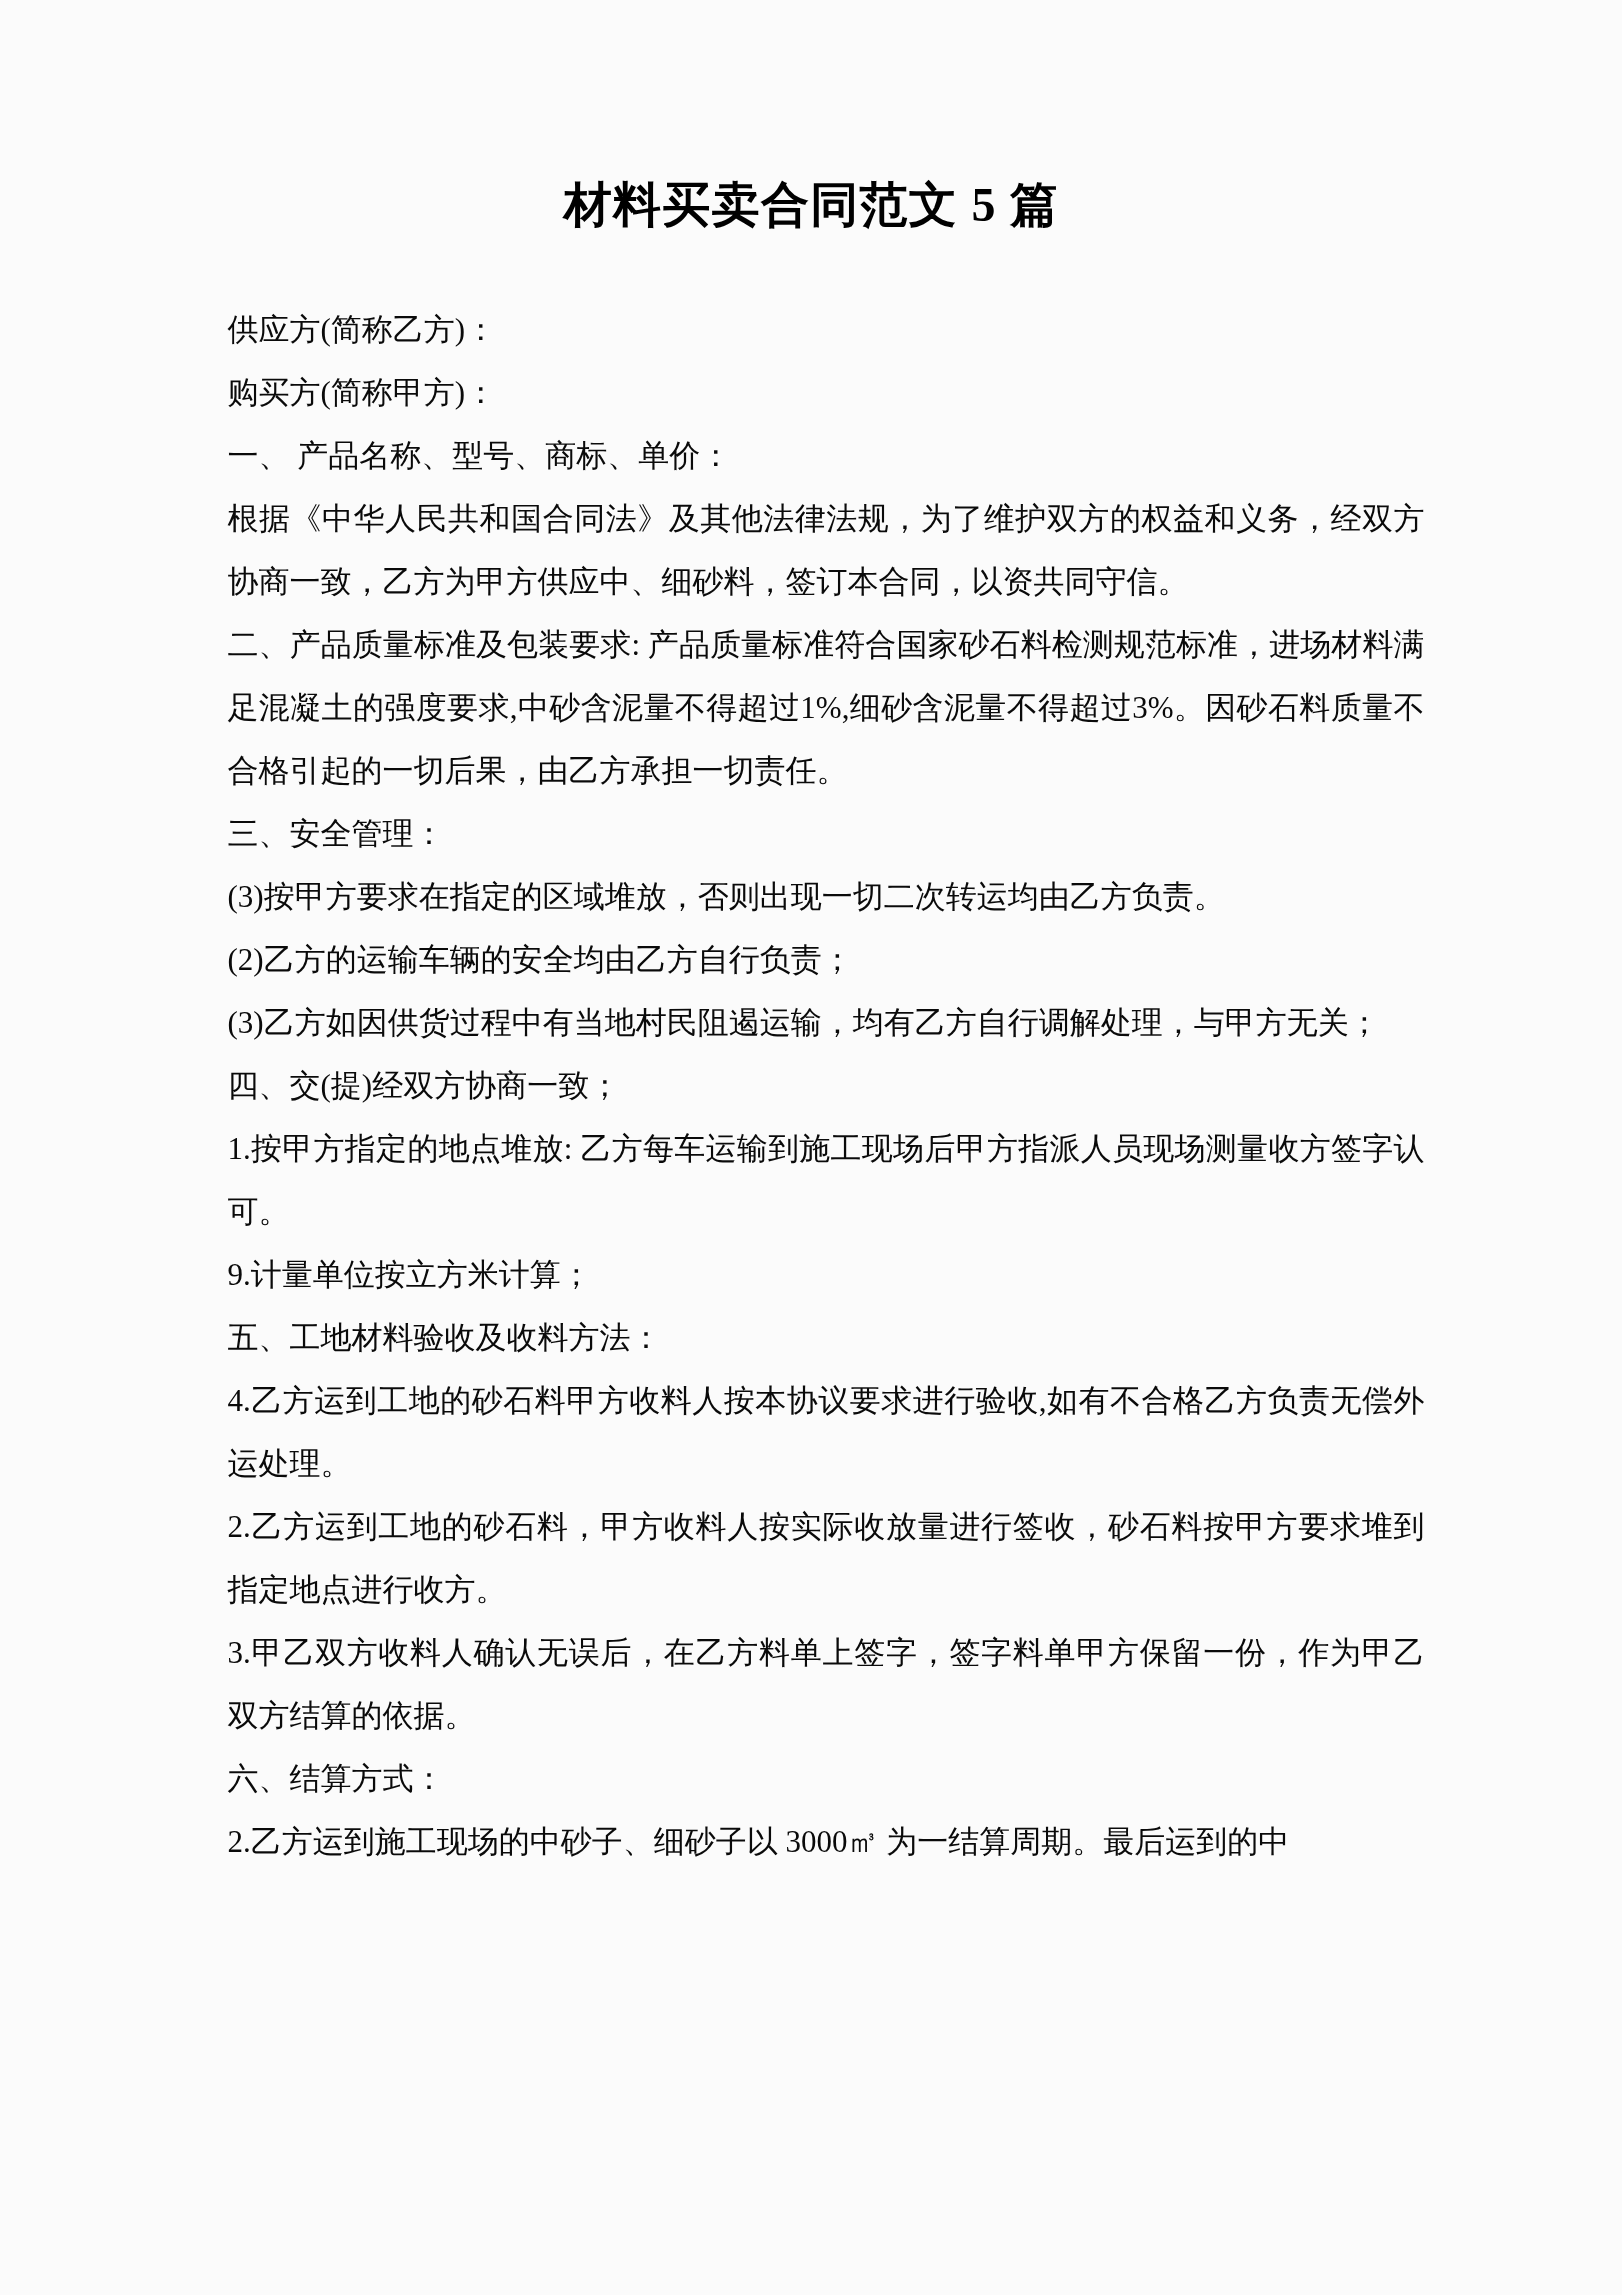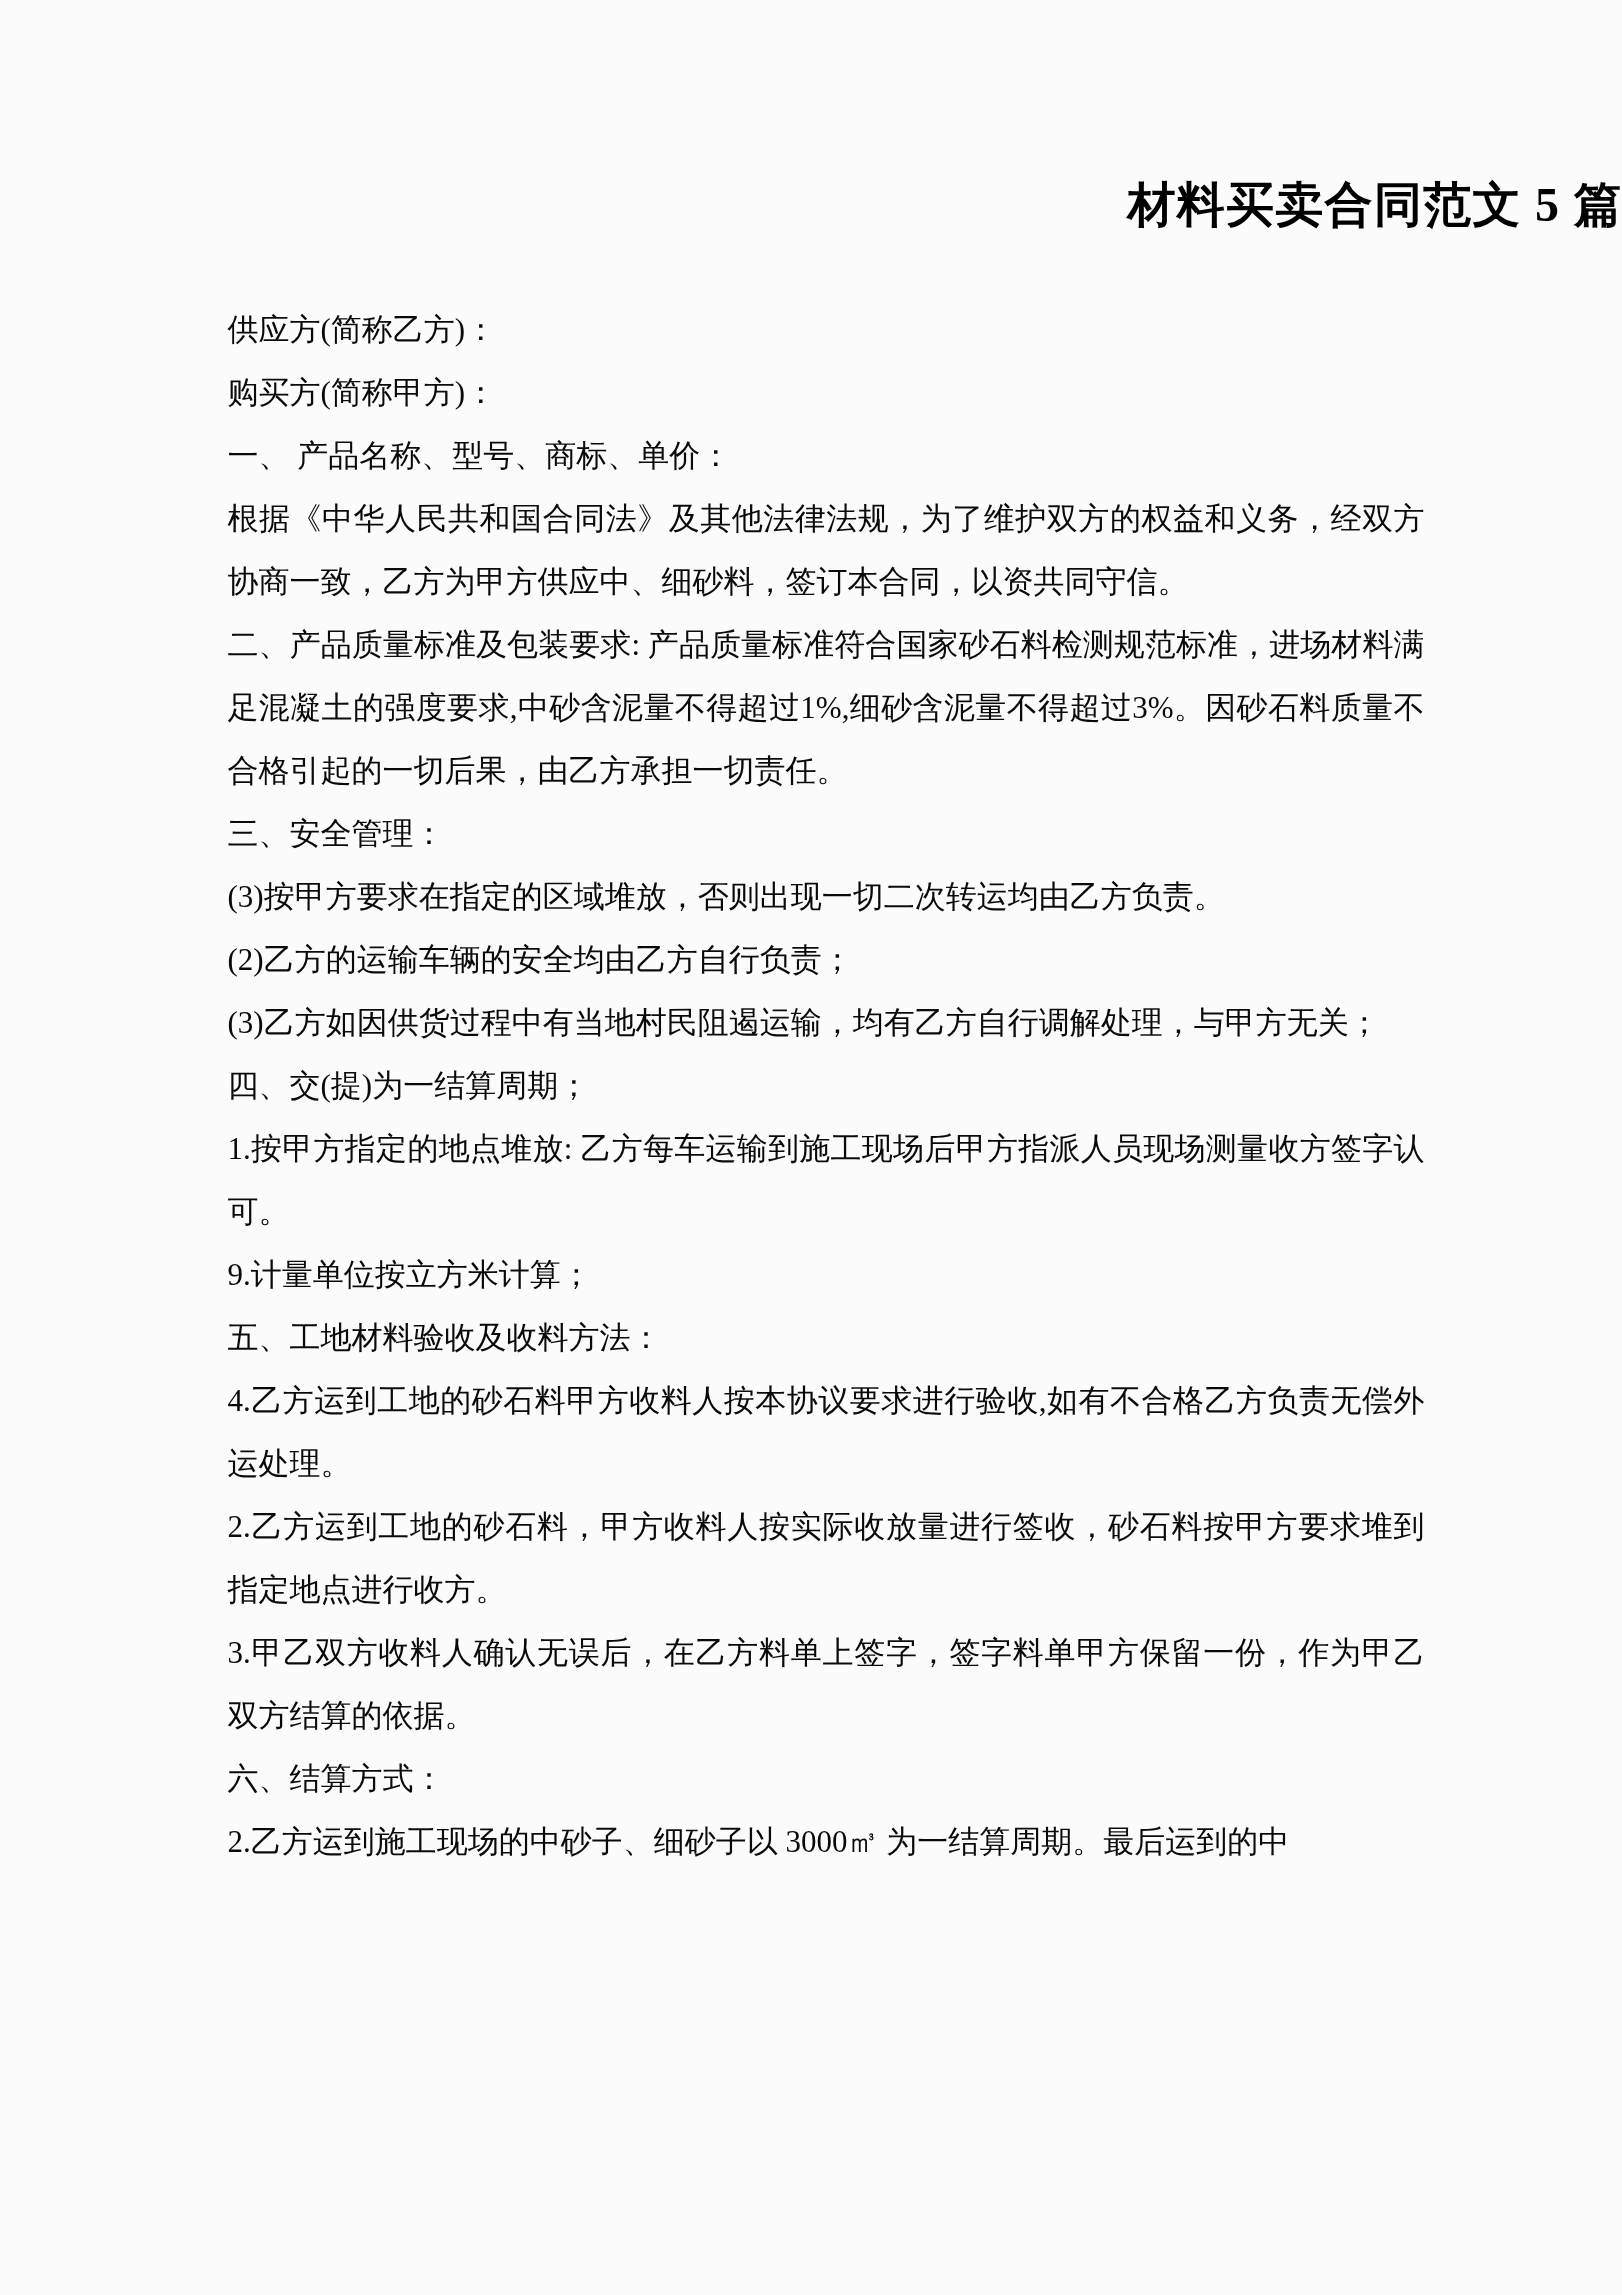--- a/index.html
+++ b/index.html
@@ -16,21 +16,21 @@
   }
   .page {
     position: relative;
     width: 1623px;
     height: 2295px;
     background: #fbfbfb;
     box-sizing: border-box;
     padding: 0;
   }
   .doc-title {
-    text-align: right;
+    text-align: center;
     font-size: 48px;
     font-weight: 700;
     letter-spacing: 1.3px;
     margin: 0;
     padding-top: 175px;
     line-height: 1.25;
     color: #000;
   }
   .body-block {
     margin: 0 auto;
@@ -60,21 +60,21 @@
   <div class="body-block">
     <p class="para">供应方(简称乙方)：</p>
     <p class="para">购买方(简称甲方)：</p>
     <p class="para">一、 产品名称、型号、商标、单价：</p>
     <p class="para">根据《中华人民共和国合同法》及其他法律法规，为了维护双方的权益和义务，经双方协商一致，乙方为甲方供应中、细砂料，签订本合同，以资共同守信。</p>
     <p class="para">二、产品质量标准及包装要求: 产品质量标准符合国家砂石料检测规范标准，进场材料满足混凝土的强度要求,中砂含泥量不得超过1%,细砂含泥量不得超过3%。因砂石料质量不合格引起的一切后果，由乙方承担一切责任。</p>
     <p class="para">三、安全管理：</p>
     <p class="para">(3)按甲方要求在指定的区域堆放，否则出现一切二次转运均由乙方负责。</p>
     <p class="para">(2)乙方的运输车辆的安全均由乙方自行负责；</p>
     <p class="para">(3)乙方如因供货过程中有当地村民阻遏运输，均有乙方自行调解处理，与甲方无关；</p>
-    <p class="para">四、交(提)为一结算周期；</p>
+    <p class="para">四、交(提)经双方协商一致；</p>
     <p class="para">1.按甲方指定的地点堆放: 乙方每车运输到施工现场后甲方指派人员现场测量收方签字认可。</p>
     <p class="para">9.计量单位按立方米计算；</p>
     <p class="para">五、工地材料验收及收料方法：</p>
     <p class="para">4.乙方运到工地的砂石料甲方收料人按本协议要求进行验收,如有不合格乙方负责无偿外运处理。</p>
     <p class="para">2.乙方运到工地的砂石料，甲方收料人按实际收放量进行签收，砂石料按甲方要求堆到指定地点进行收方。</p>
     <p class="para">3.甲乙双方收料人确认无误后，在乙方料单上签字，签字料单甲方保留一份，作为甲乙双方结算的依据。</p>
     <p class="para">六、结算方式：</p>
     <p class="para">2.乙方运到施工现场的中砂子、细砂子以 3000㎥ 为一结算周期。最后运到的中</p>
   </div>
 

